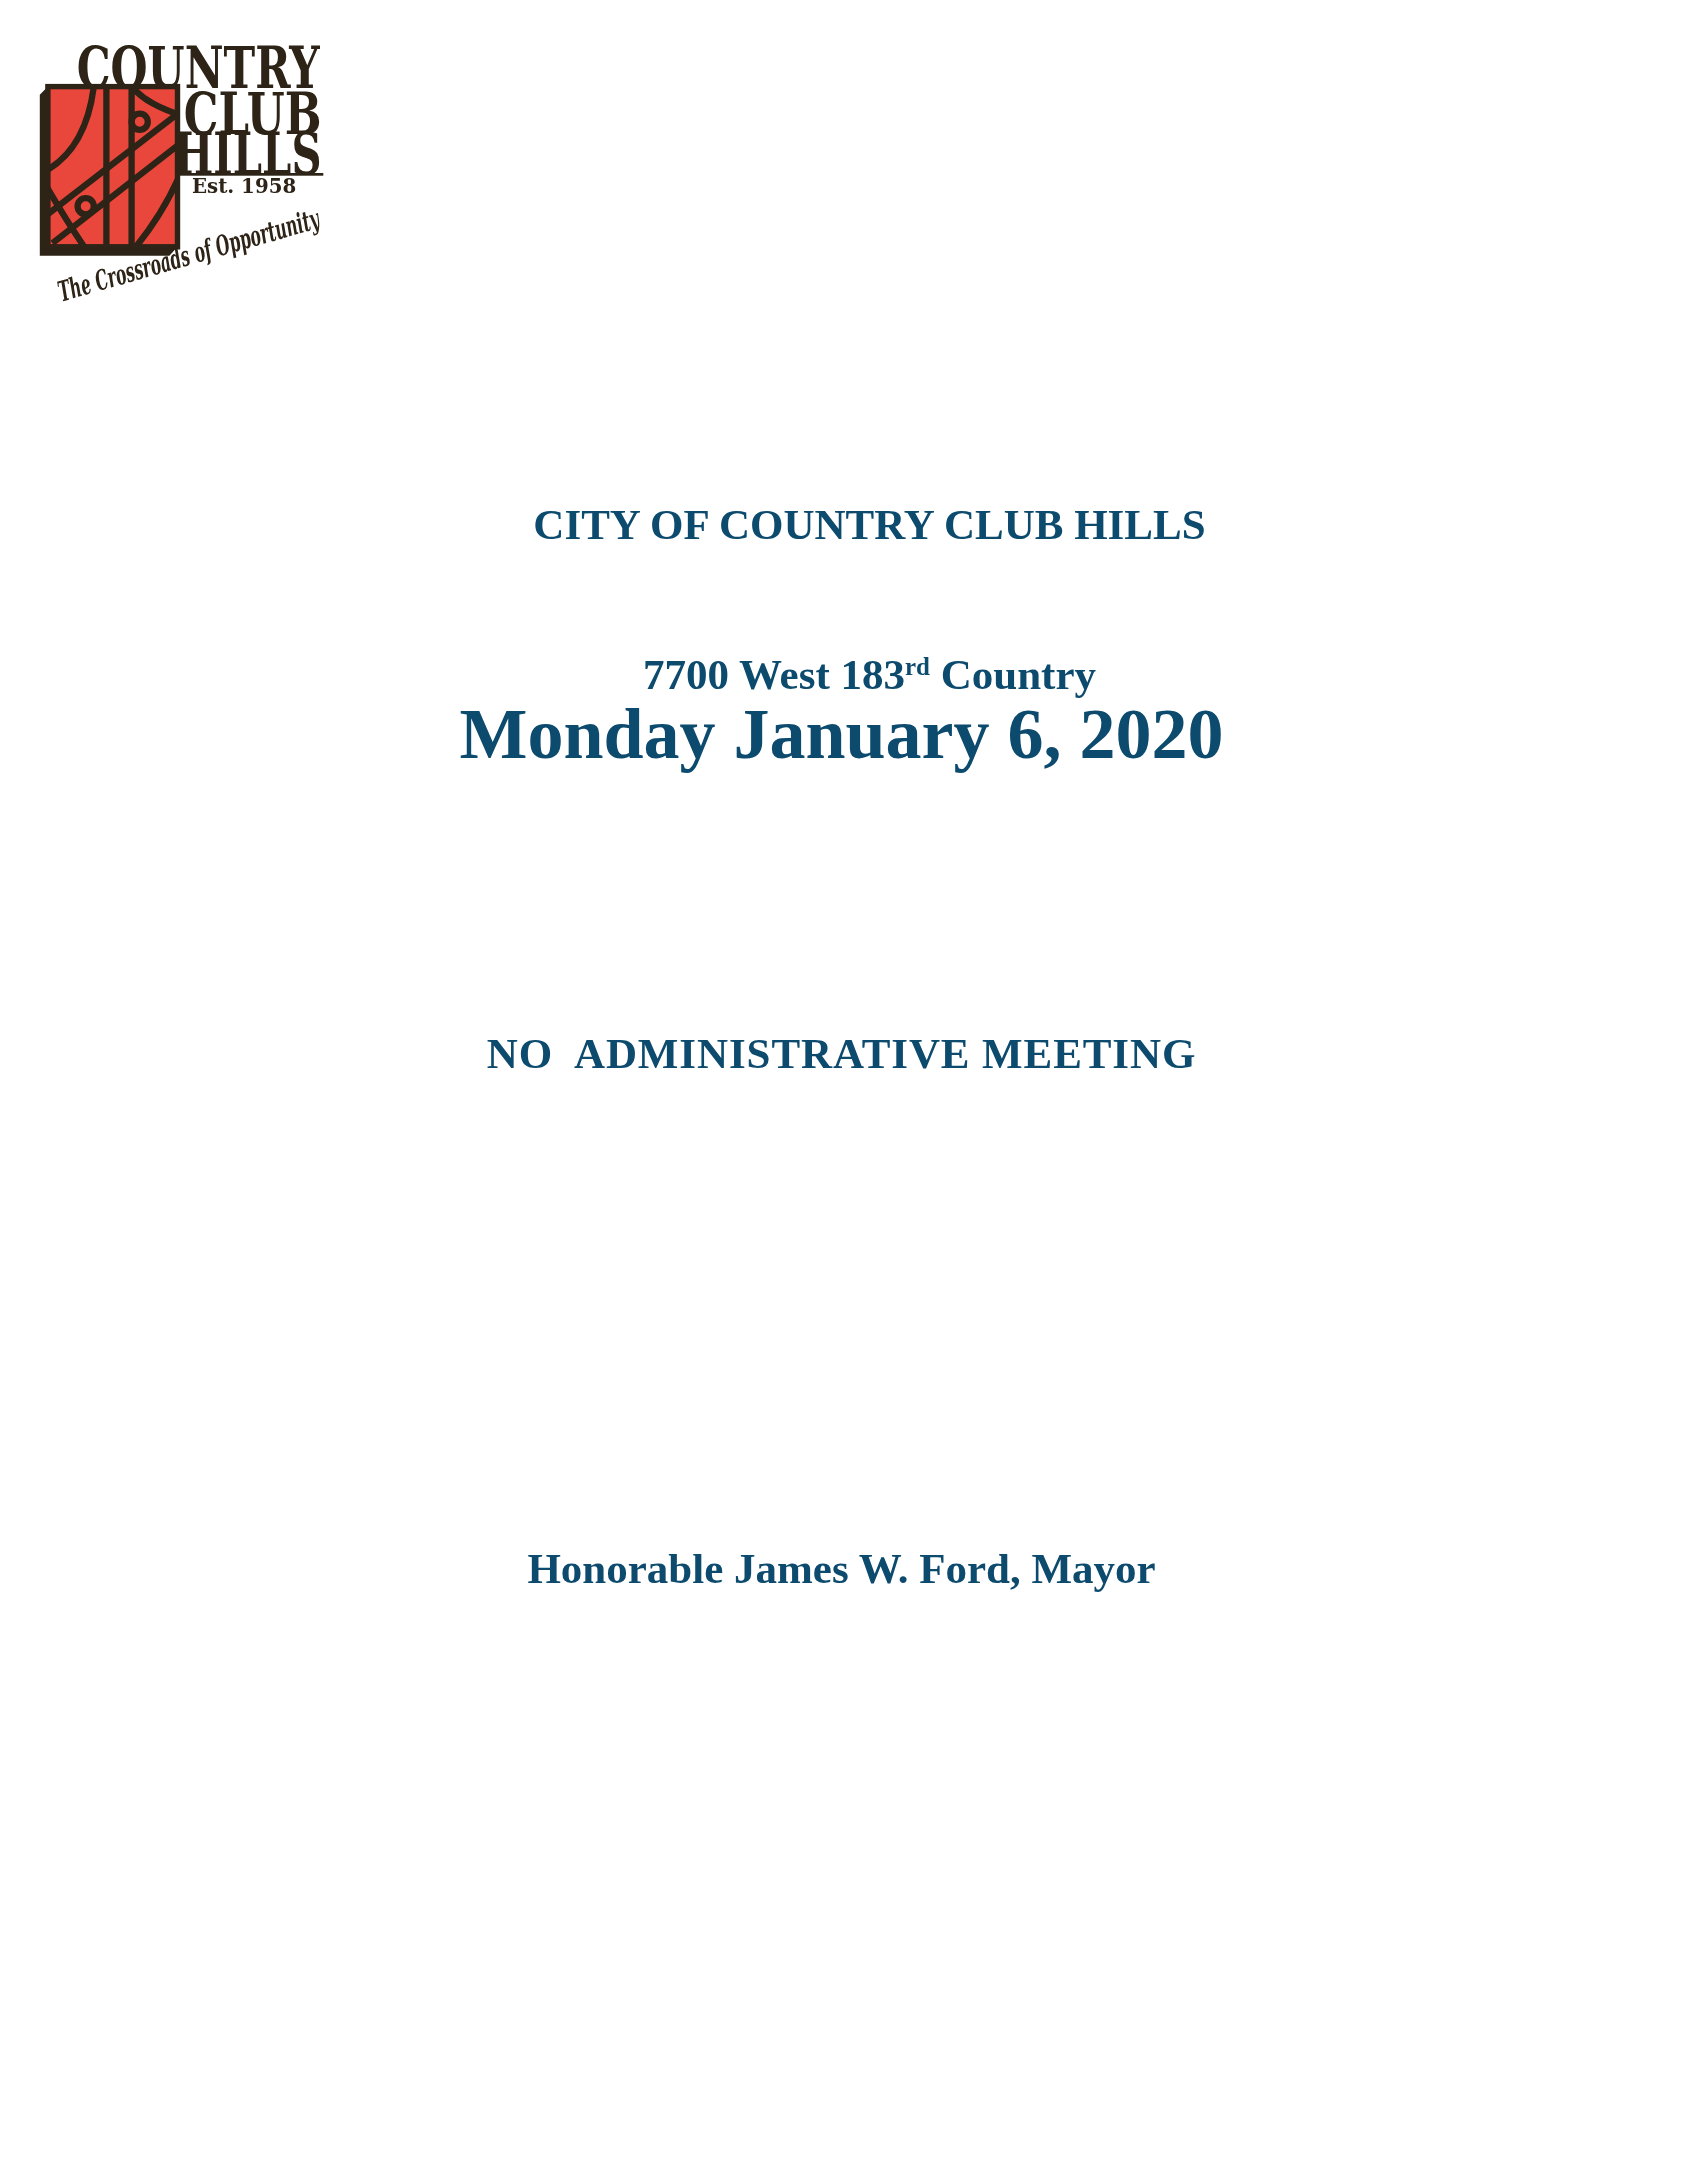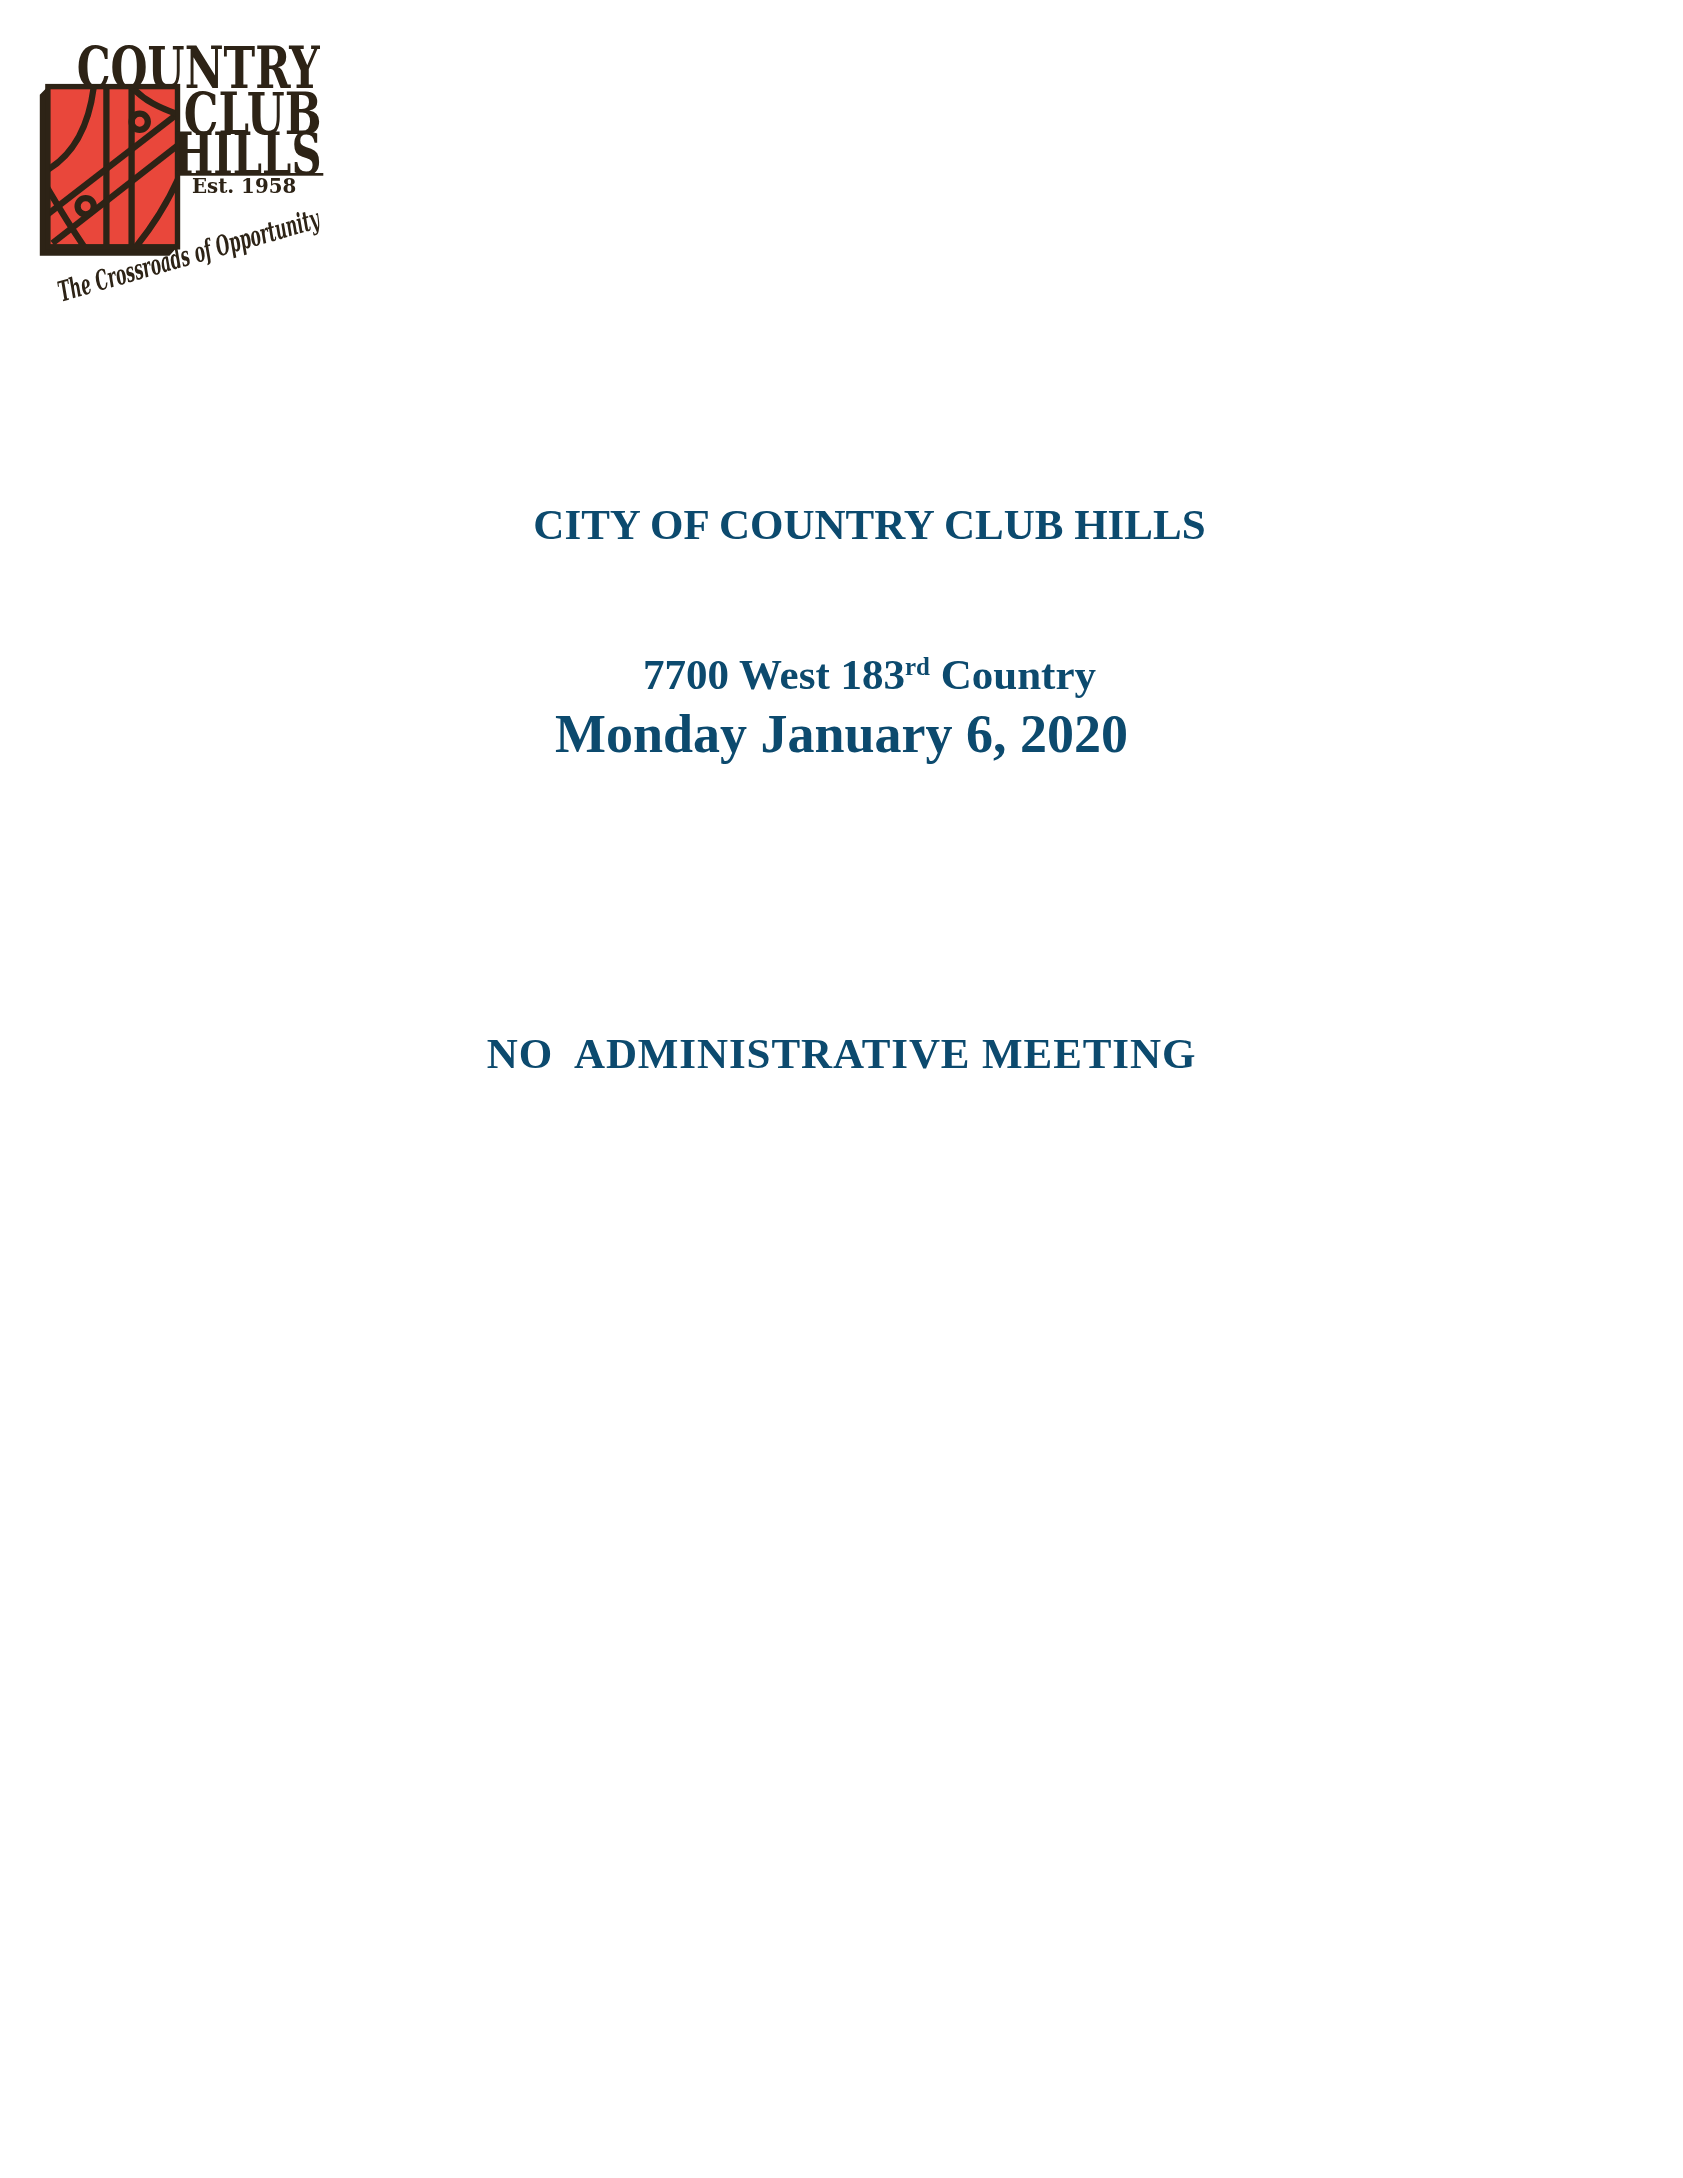--- a/index.html
+++ b/index.html
@@ -20,21 +20,21 @@
     font-weight: bold;
     white-space: pre;
   }
   .address   { top: 400px;  font-size: 43px; line-height: 50px; padding-left: 28px; }
   .sup {
     font-size: 0.58em;
     position: relative;
     top: -0.55em;
     text-align: center;
   }
-  .date      { top: 704px;  font-size: 54px; line-height: 61px; }
+  .date      { top: 704px;  font-size: 72px; line-height: 61px; }
   .notice    { top: 1023px; font-size: 43px; line-height: 61px; letter-spacing: 0.9px; }
   .mayor     { top: 1544px; font-size: 43px; line-height: 50px; }
   .clerk     { top: 1644px; font-size: 43px; line-height: 50px; }
 
   .logo { position: absolute; left: 38px; top: 29px; }
   .lg-name {
     font-family: "DejaVu Serif", serif;
     font-weight: bold;
     fill: #2D2316;
   }
@@ -93,15 +93,16 @@
 
   <div class="tblock address">
     <div>CITY OF COUNTRY CLUB HILLS</div>
     <div><span>7700 West 183</span><span class="sup">rd</span><span> Country</span></div>
   </div>
 
   <div class="tblock date">Monday January 6, 2020</div>
 
   <div class="tblock notice">NO  ADMINISTRATIVE MEETING</div>
 
+  <div class="tblock mayor">Honorable James W. Ford, Mayor</div>
 
 </div>
 
 
 </body></html>

